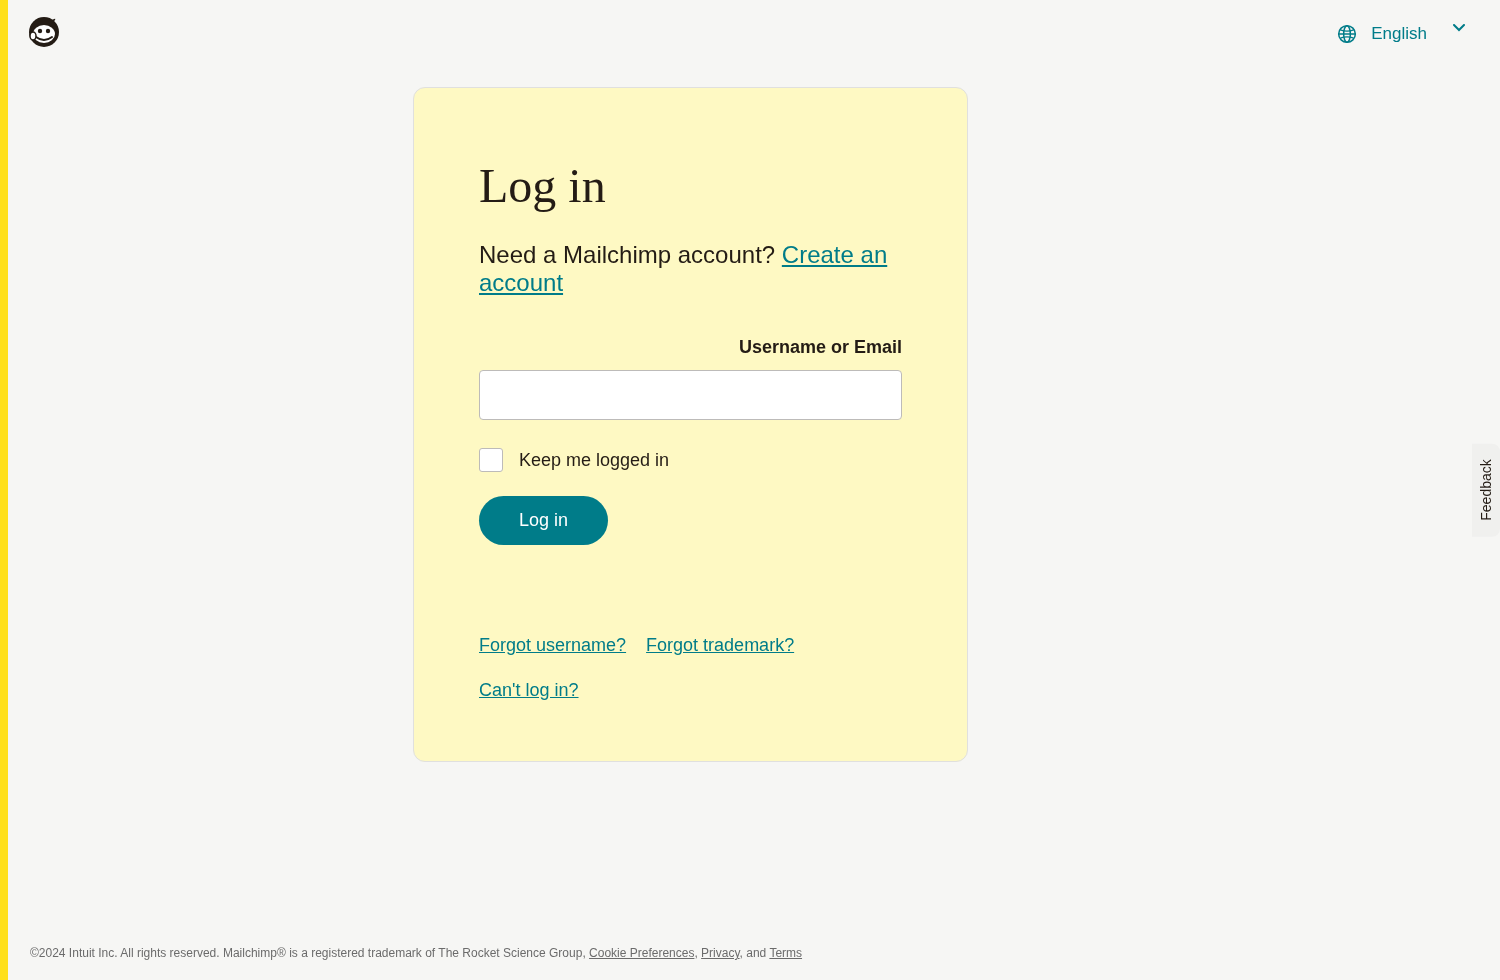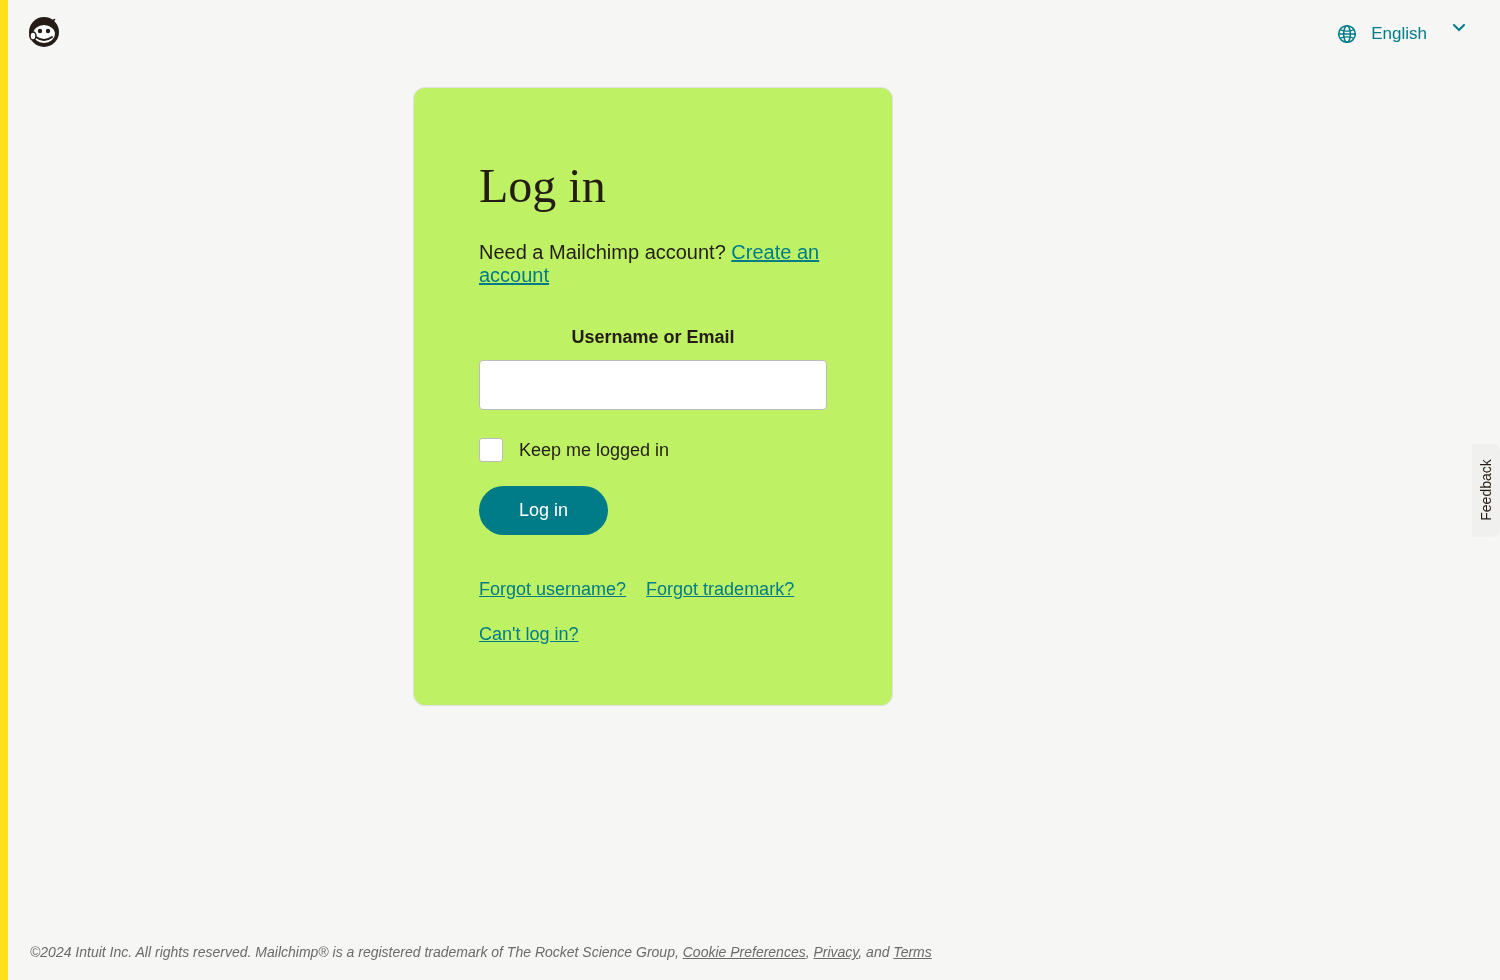--- a/index.html
+++ b/index.html
@@ -45,49 +45,49 @@
       width: 20px;
       height: 20px;
     }
     .lang-selector .chevron {
       margin-left: 12px;
     }
     .card {
       position: absolute;
       left: 413px;
       top: 87px;
-      width: 480px;
-      background: #bef264;
+      width: 555px;
+      background: #fef9c3;
       border: 1px solid #e0e0de;
       border-radius: 12px;
       padding: 70px 65px 60px 65px;
     }
     .card h1 {
       font-family: Georgia, "Times New Roman", serif;
       font-size: 48px;
       font-weight: 400;
       color: #241c15;
       margin-bottom: 28px;
     }
     .card .subtitle {
-      font-size: 20px;
+      font-size: 24px;
       color: #241c15;
       margin-bottom: 40px;
       margin-top: 25px;
     }
     .card .subtitle a {
       color: #007c89;
       text-decoration: underline;
     }
     .form-group {
       margin-bottom: 28px;
     }
     .label-row {
       display: flex;
-      justify-content: center;
+      justify-content: flex-end;
       align-items: center;
       margin-bottom: 12px;
     }
     .form-label {
       font-size: 18px;
       font-weight: 600;
       color: #241c15;
     }
     .show-toggle {
       display: flex;
@@ -137,34 +137,34 @@
       padding: 14px 40px;
       font-size: 18px;
       font-weight: 500;
       cursor: pointer;
       margin-bottom: 44px;
     }
     .links-row {
       display: flex;
       gap: 20px;
       margin-bottom: 24px;
+      margin-top: 46px;
     }
     .links-row a, .cant-login {
       color: #007c89;
       text-decoration: underline;
       font-size: 18px;
     }
     .footer {
       position: absolute;
       bottom: 20px;
       left: 30px;
       right: 30px;
-      font-size: 14px;
+      font-size: 12px;
       color: #6b6b6b;
-      font-style: italic;
     }
     .footer a {
       color: #6b6b6b;
       text-decoration: underline;
     }
     .feedback-tab {
       position: absolute;
       right: 0;
       top: 50%;
       transform: translateY(-50%);

